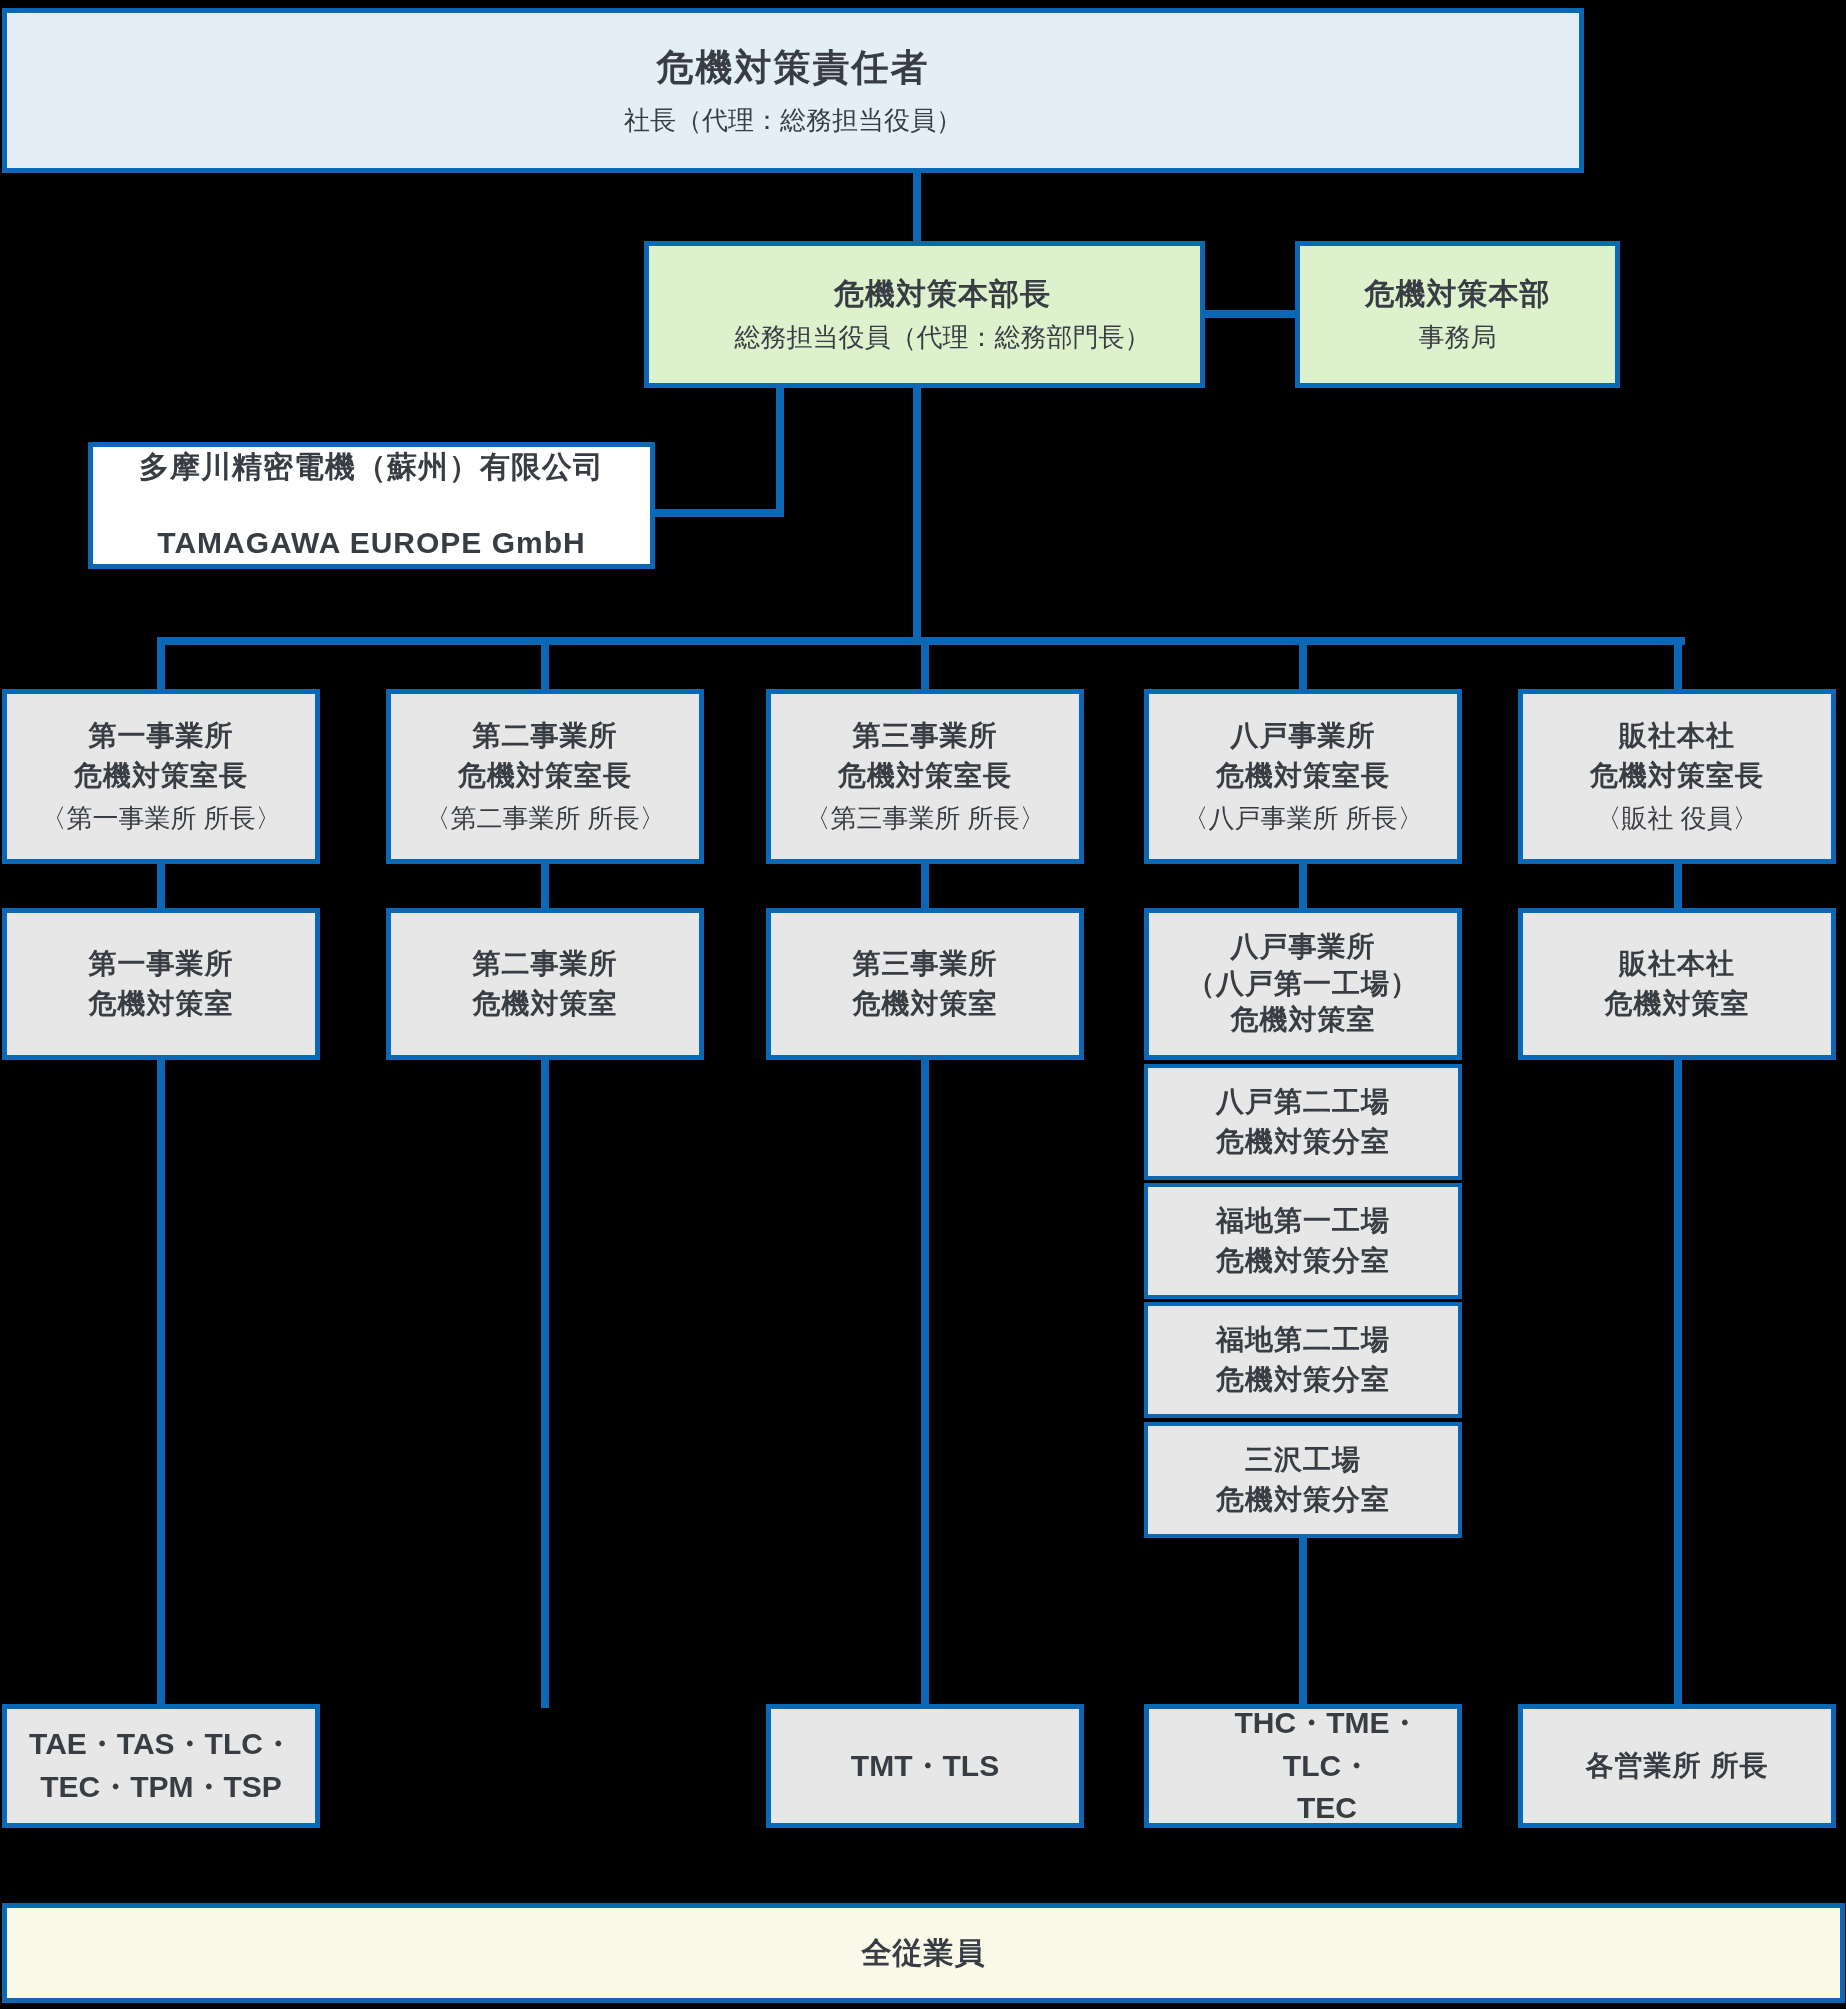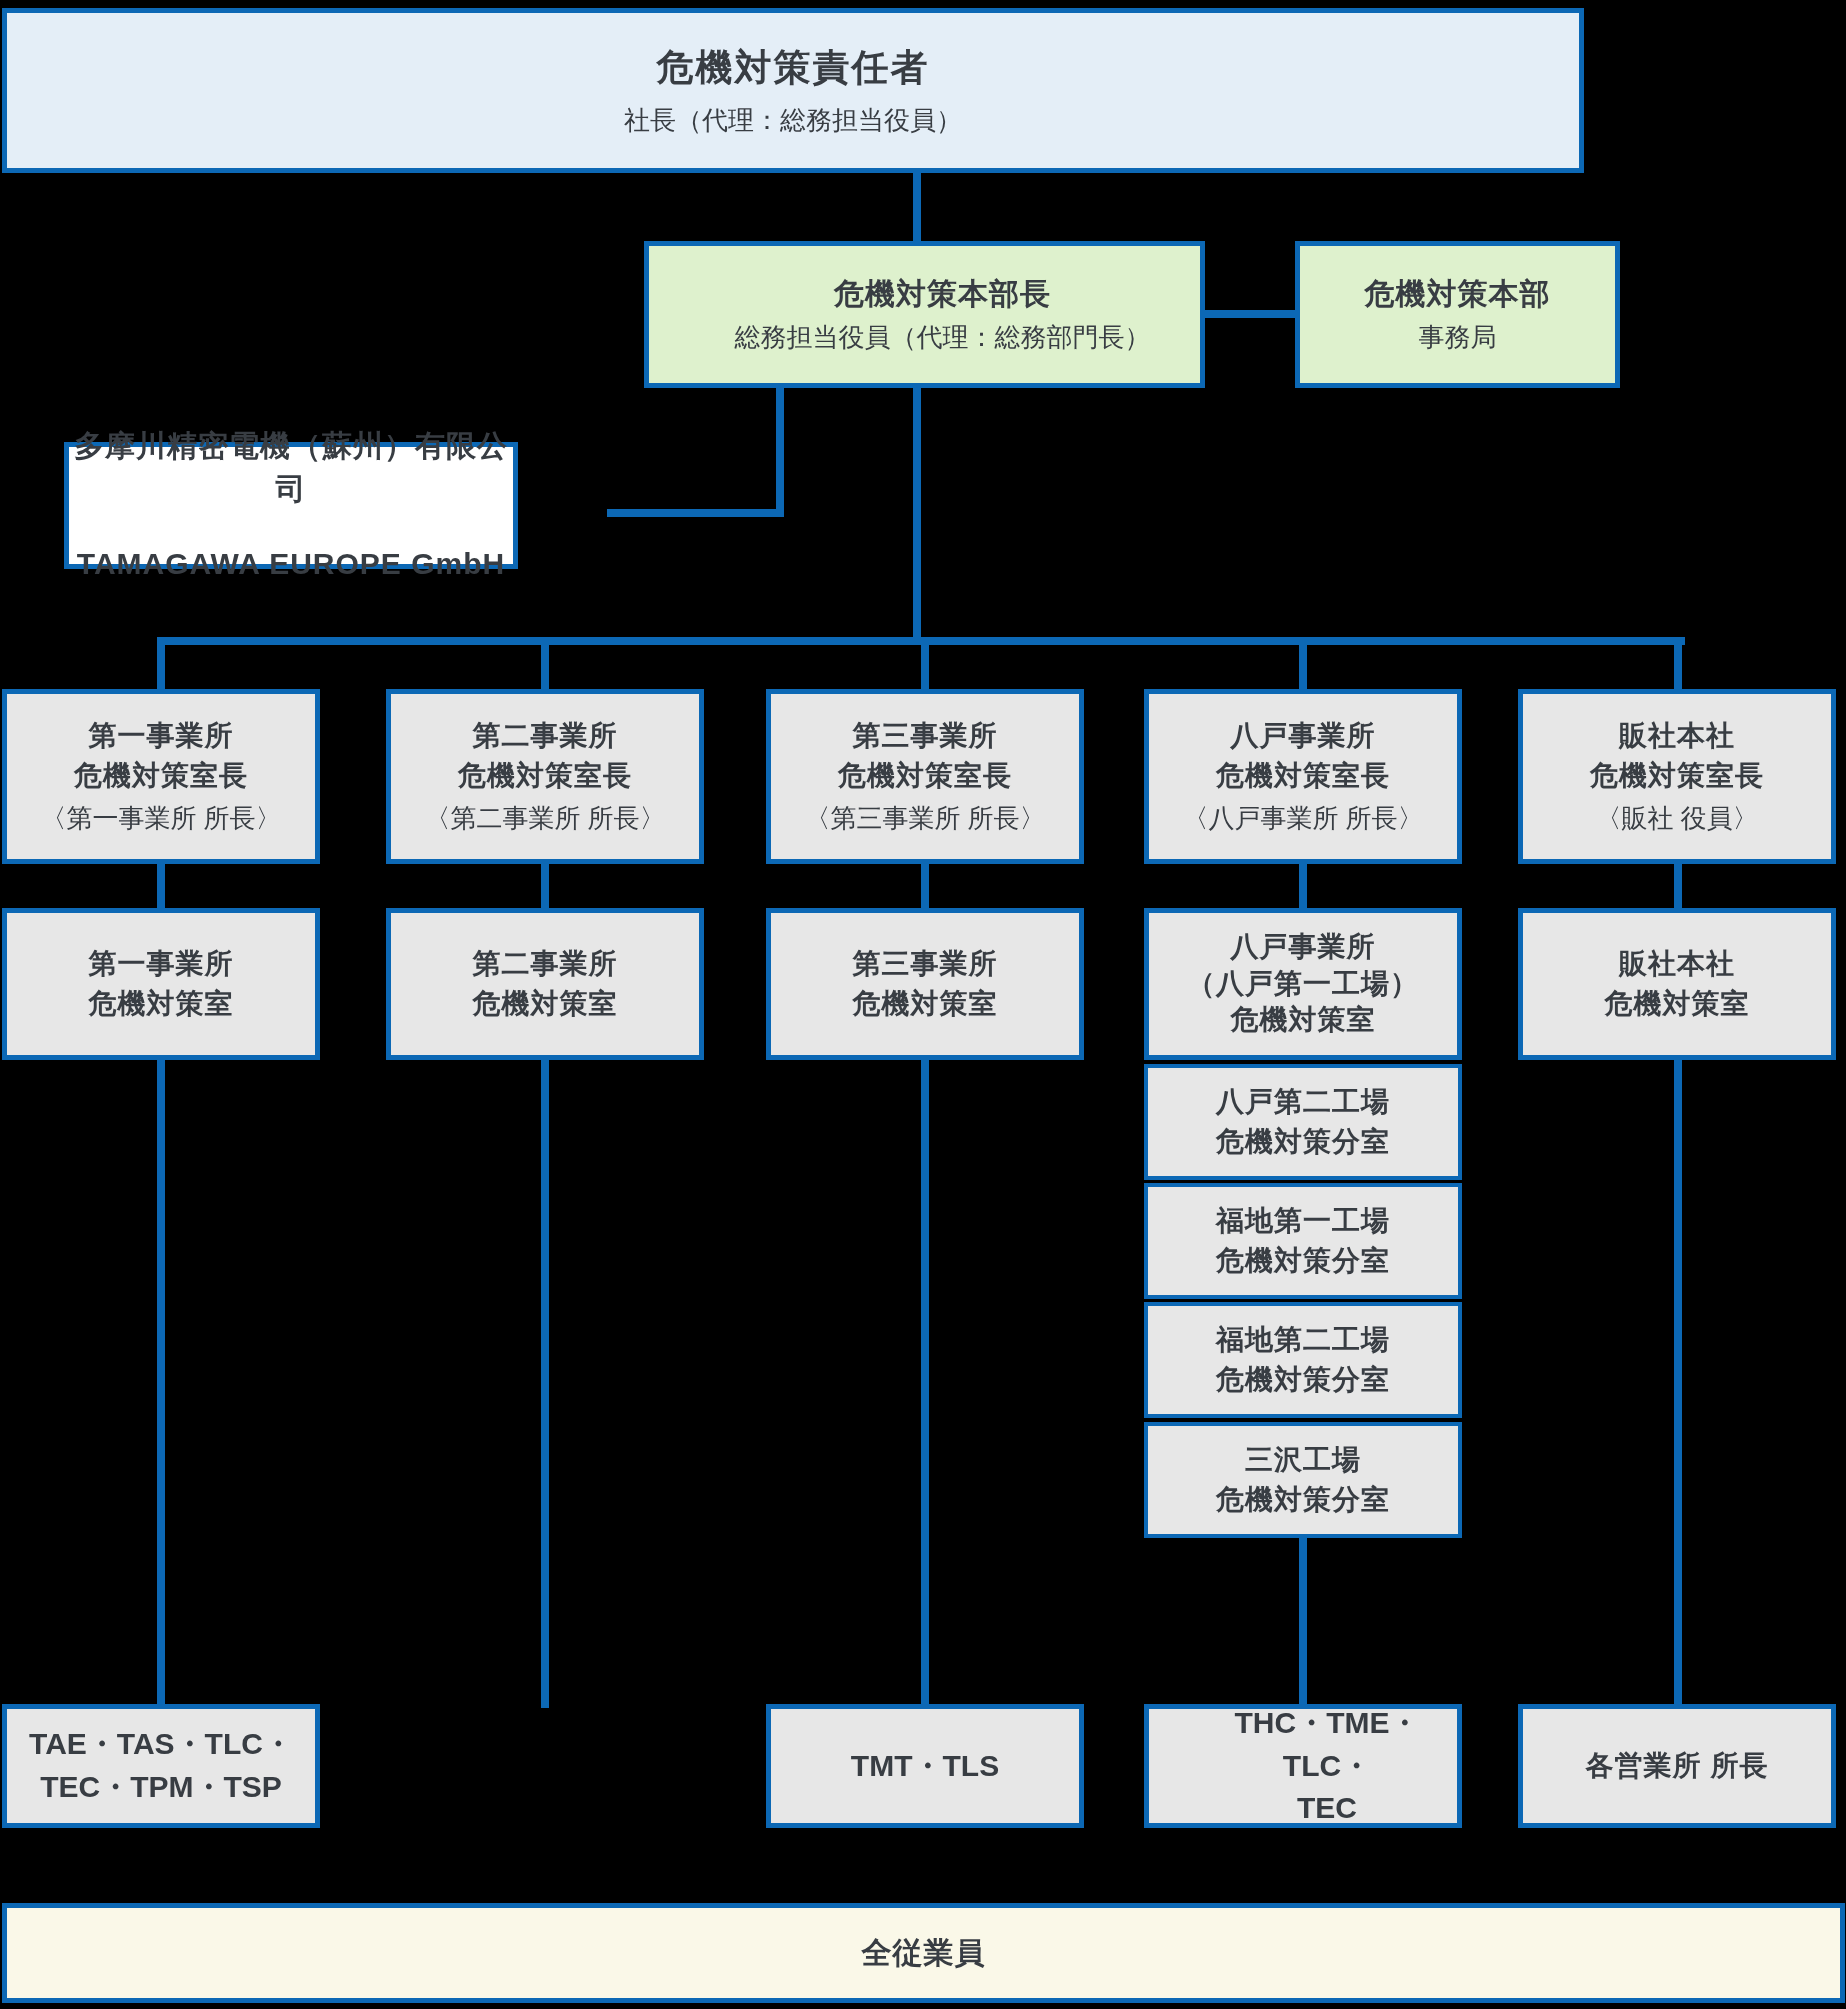--- a/index.html
+++ b/index.html
@@ -70,21 +70,21 @@
   <div class="box f-green" style="left:644px;top:241px;width:561px;height:147px;padding-left:36px;">
     <div class="t-lg">危機対策本部長</div>
     <div class="t-sub" style="margin-top:4px;">総務担当役員（代理：総務部門長）</div>
   </div>
 
   <div class="box f-green" style="left:1295px;top:241px;width:325px;height:147px;">
     <div class="t-lg">危機対策本部</div>
     <div class="t-sub" style="margin-top:4px;">事務局</div>
   </div>
 
-  <div class="box f-white" style="left:64px;top:442px;width:454px;height:127px;gap:33px;">
+  <div class="box f-white" style="left:88px;top:442px;width:567px;height:127px;gap:33px;">
     <div class="t-lg">多摩川精密電機（蘇州）有限公司</div>
     <div class="t-lg">TAMAGAWA EUROPE GmbH</div>
   </div>
 
   <div class="box f-gray" style="left:2px;top:689px;width:318px;height:175px;">
     <div class="t-md">第一事業所</div>
     <div class="t-md">危機対策室長</div>
     <div class="t-sub" style="margin-top:4px;">〈第一事業所 所長〉</div>
   </div>
   <div class="box f-gray" style="left:2px;top:908px;width:318px;height:152px;">

